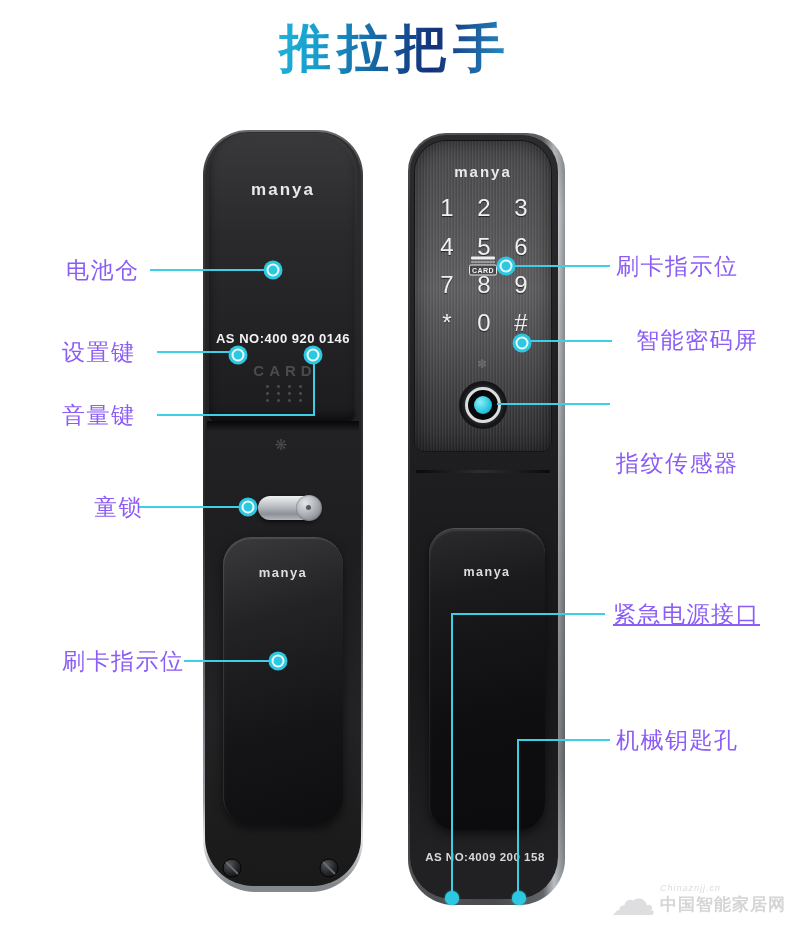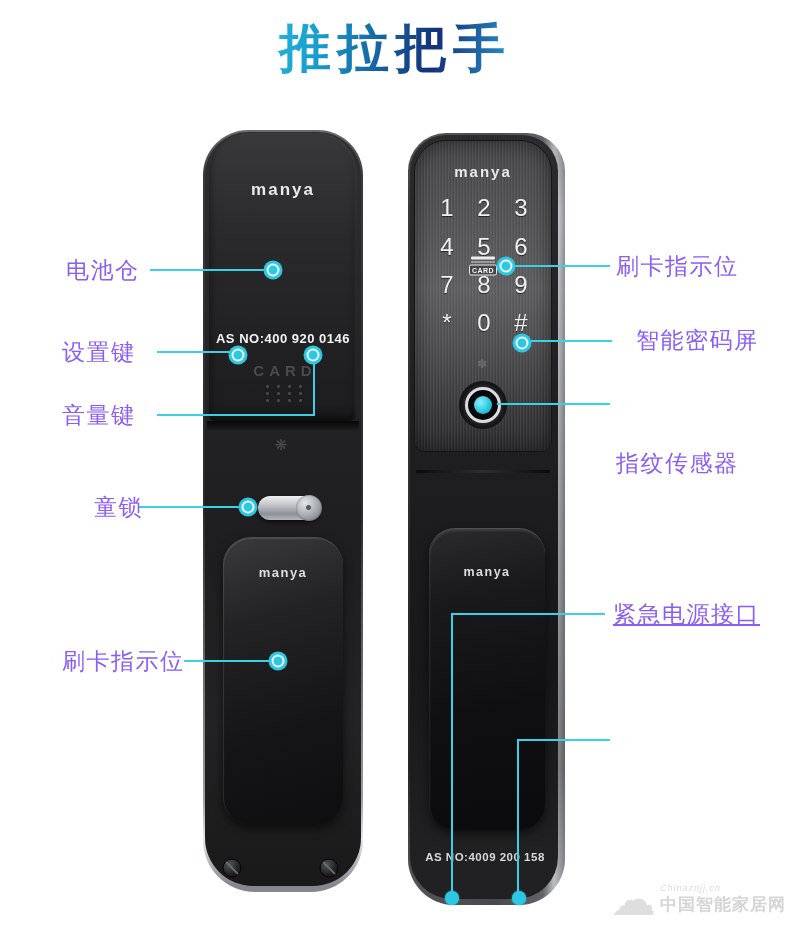--- a/index.html
+++ b/index.html
@@ -308,20 +308,21 @@
   <div class="label" style="left:66px;top:257px;">电池仓</div>
   <div class="label" style="left:62px;top:339px;">设置键</div>
   <div class="label" style="left:62px;top:402px;">音量键</div>
   <div class="label" style="left:66px;top:494px;margin-left:28px;">童锁</div>
   <div class="label" style="left:62px;top:648px;">刷卡指示位</div>
 
   <div class="label" style="left:616px;top:253px;">刷卡指示位</div>
   <div class="label" style="left:636px;top:327px;">智能密码屏</div>
   <div class="label" style="left:616px;top:411px;margin-top:39px;">指纹传感器</div>
   <div class="label" style="left:613px;top:601px;text-decoration:underline;">紧急电源接口</div>
+  <div class="label" style="left:616px;top:727px;">机械钥匙孔</div>
 
   <div class="watermark">
     <span class="wm-cloud">☁</span>
     <span class="wm-text">
       <span class="wm-line1">Chinaznjj.cn</span>
       <span class="wm-line2">中国智能家居网</span>
     </span>
   </div>
 
 </div>

